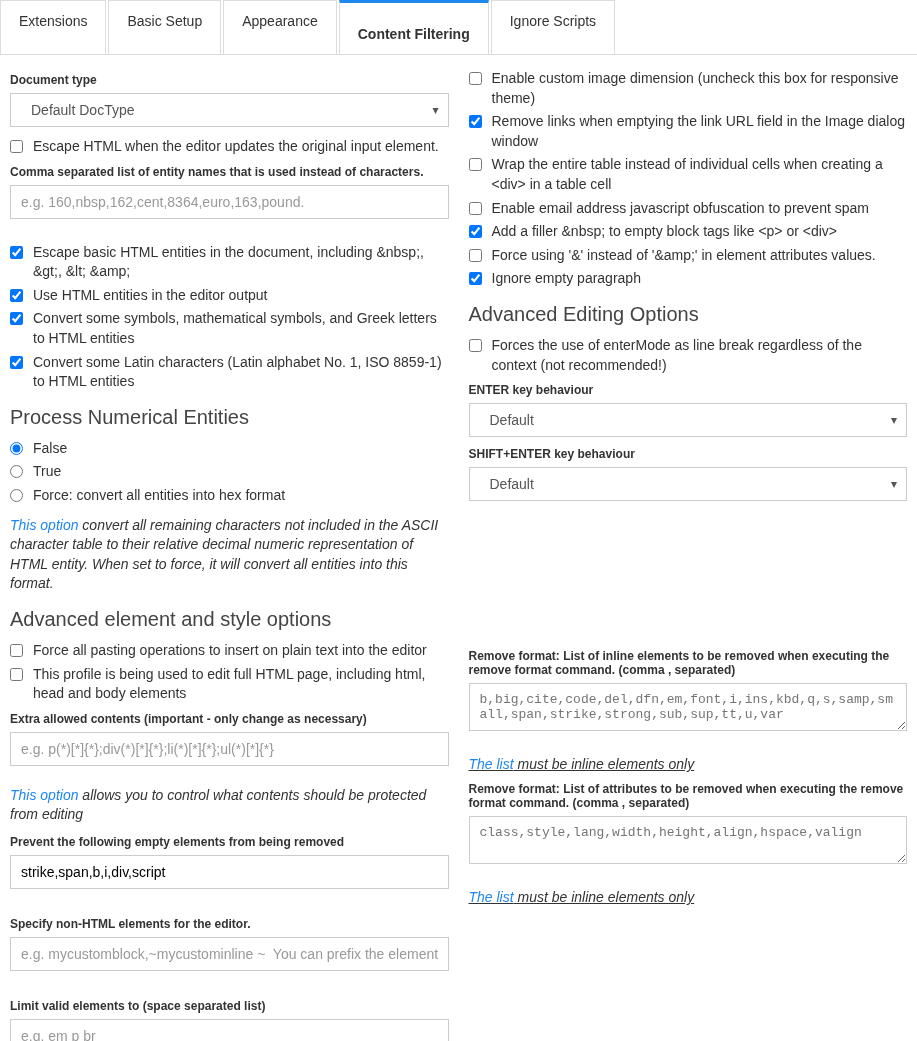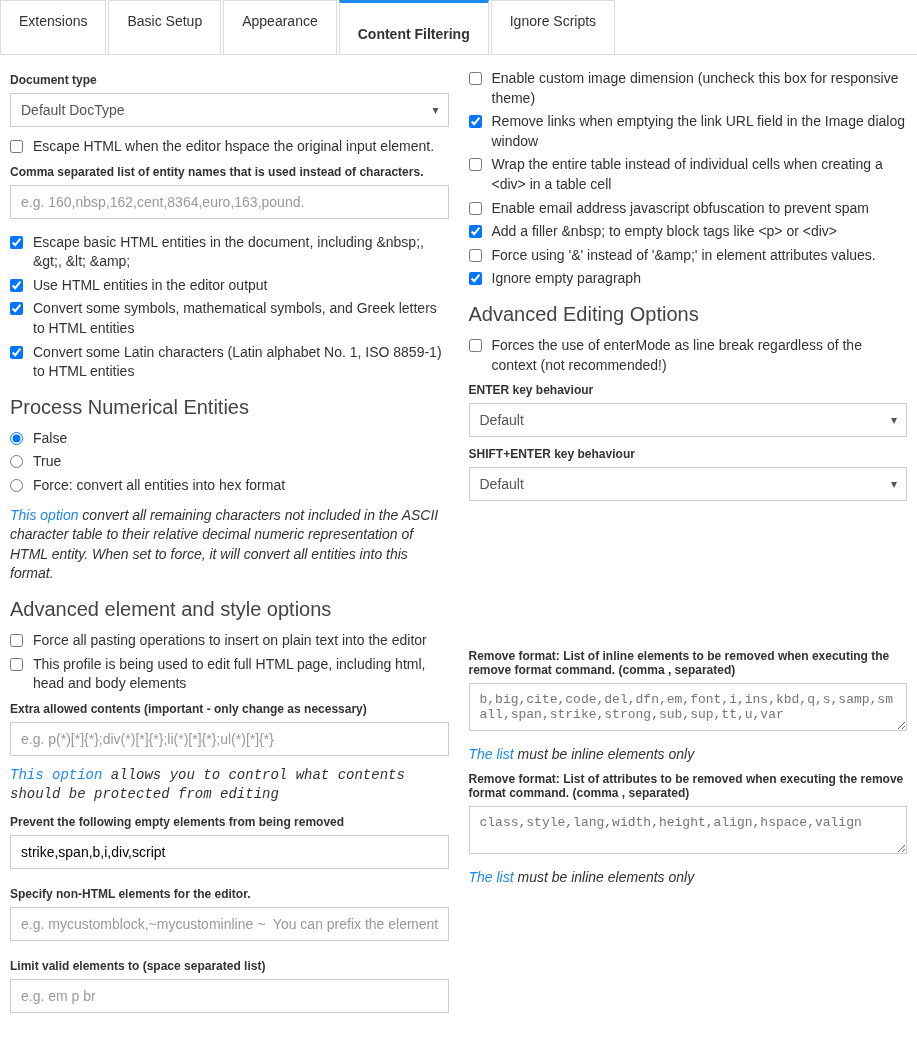--- a/index.html
+++ b/index.html
@@ -4,33 +4,33 @@
 <style>
 * { box-sizing: border-box; margin: 0; padding: 0; }
 body { font-family: "Segoe UI", Arial, sans-serif; font-size: 14px; color: #333; background: #fff; width: 917px; }
 .tabs { display: flex; border-bottom: 1px solid #ddd; }
 .tab { padding: 12px 18px; border: 1px solid #ddd; border-bottom: none; background: #fff; margin-right: 2px; cursor: pointer; font-size: 14px; color: #333; }
 .tab.active { border-top: 3px solid #1e87f0; font-weight: 600; padding-top: 23px; position: relative; z-index: 2; }
 .tab:not(.active) { background: #fff; text-align: center; }
 .content { display: flex; padding: 10px; gap: 20px; }
 .col { flex: 1; min-width: 0; }
 .label { font-weight: 600; font-size: 12px; margin-top: 8px; margin-bottom: 6px; display: block; color: #333; }
-.select { width: 100%; padding: 8px 10px; border: 1px solid #ccc; background: #fff; font-size: 14px; color: #555; appearance: none; position: relative; }
+.select { width: 100%; padding: 8px 20px; border: 1px solid #ccc; background: #fff; font-size: 14px; color: #555; appearance: none; position: relative; }
 .select-wrap { position: relative; margin-bottom: 10px; }
 .select-wrap::after { content: "▾"; position: absolute; right: 10px; top: 50%; transform: translateY(-50%); color: #555; font-size: 12px; pointer-events: none; }
-.input { width: 100%; padding: 8px 10px; border: 1px solid #ccc; font-size: 14px; margin-bottom: 10px; }
+.input { width: 100%; padding: 8px 10px; border: 1px solid #ccc; font-size: 14px; margin-bottom: 20px; }
 .input::placeholder { color: #999; }
 .textarea { width: 100%; padding: 8px 10px; border: 1px solid #ccc; font-size: 13px; font-family: "Courier New", monospace; resize: vertical; margin-bottom: 4px; color: #999; }
 .check-row { display: flex; align-items: flex-start; gap: 10px; margin: 4px 0; }
 .check-row input[type="checkbox"], .check-row input[type="radio"] { margin-top: 3px; flex-shrink: 0; }
 .check-row label { line-height: 1.4; color: #333; }
 h2.section { font-size: 20px; font-weight: 400; color: #444; margin: 14px 0 10px 0; }
 .note { font-style: italic; color: #333; margin: 10px 0; line-height: 1.4; }
 .note a, .link { color: #1e87f0; font-style: italic; text-decoration: none; }
-.hint { font-style: italic; color: #333; margin-bottom: 10px; margin-top: 8px; }
+.hint { font-style: italic; color: #333; margin-bottom: 10px; margin-top: 18px; text-decoration: underline; }
 </style>
 </head>
 <body>
 
 <div class="tabs">
   <div class="tab">Extensions</div>
   <div class="tab">Basic Setup</div>
   <div class="tab">Appearance</div>
   <div class="tab active">Content Filtering</div>
   <div class="tab">Ignore Scripts</div>
@@ -41,21 +41,21 @@
 
     <span class="label">Document type</span>
     <div class="select-wrap">
       <select class="select">
         <option>Default DocType</option>
       </select>
     </div>
 
     <div class="check-row">
       <input type="checkbox" style="">
-      <label>Escape HTML when the editor hspace the original input element.</label>
+      <label>Escape HTML when the editor updates the original input element.</label>
     </div>
 
     <span class="label">Comma separated list of entity names that is used instead of characters.</span>
     <input class="input" placeholder="e.g. 160,nbsp,162,cent,8364,euro,163,pound." style="">
 
     <div class="check-row">
       <input type="checkbox" checked="" style="">
       <label>Escape basic HTML entities in the document, including &amp;nbsp;, &amp;gt;, &amp;lt; &amp;amp;</label>
     </div>
     <div class="check-row">
@@ -97,21 +97,21 @@
       <label>Force all pasting operations to insert on plain text into the editor</label>
     </div>
     <div class="check-row">
       <input type="checkbox" style="">
       <label>This profile is being used to edit full HTML page, including html, head and body elements</label>
     </div>
 
     <span class="label">Extra allowed contents (important - only change as necessary)</span>
     <input class="input" placeholder="e.g. p(*)[*]{*};div(*)[*]{*};li(*)[*]{*};ul(*)[*]{*}" style="">
 
-    <p class="note" style="margin-top:0;font-family:Liberation Mono, monospace;">
+    <p class="note" style="margin-top:0;">
       <a href="#" class="link">This option</a><span> allows you to control what contents should be protected from editing</span>
     </p>
 
     <span class="label">Prevent the following empty elements from being removed</span>
     <input class="input" value="strike,span,b,i,div,script" style="">
 
     <span class="label">Specify non-HTML elements for the editor.</span>
     <input class="input" placeholder="e.g. mycustomblock,~mycustominline ~  You can prefix the element n" style="">
 
     <span class="label">Limit valid elements to (space separated list)</span>

